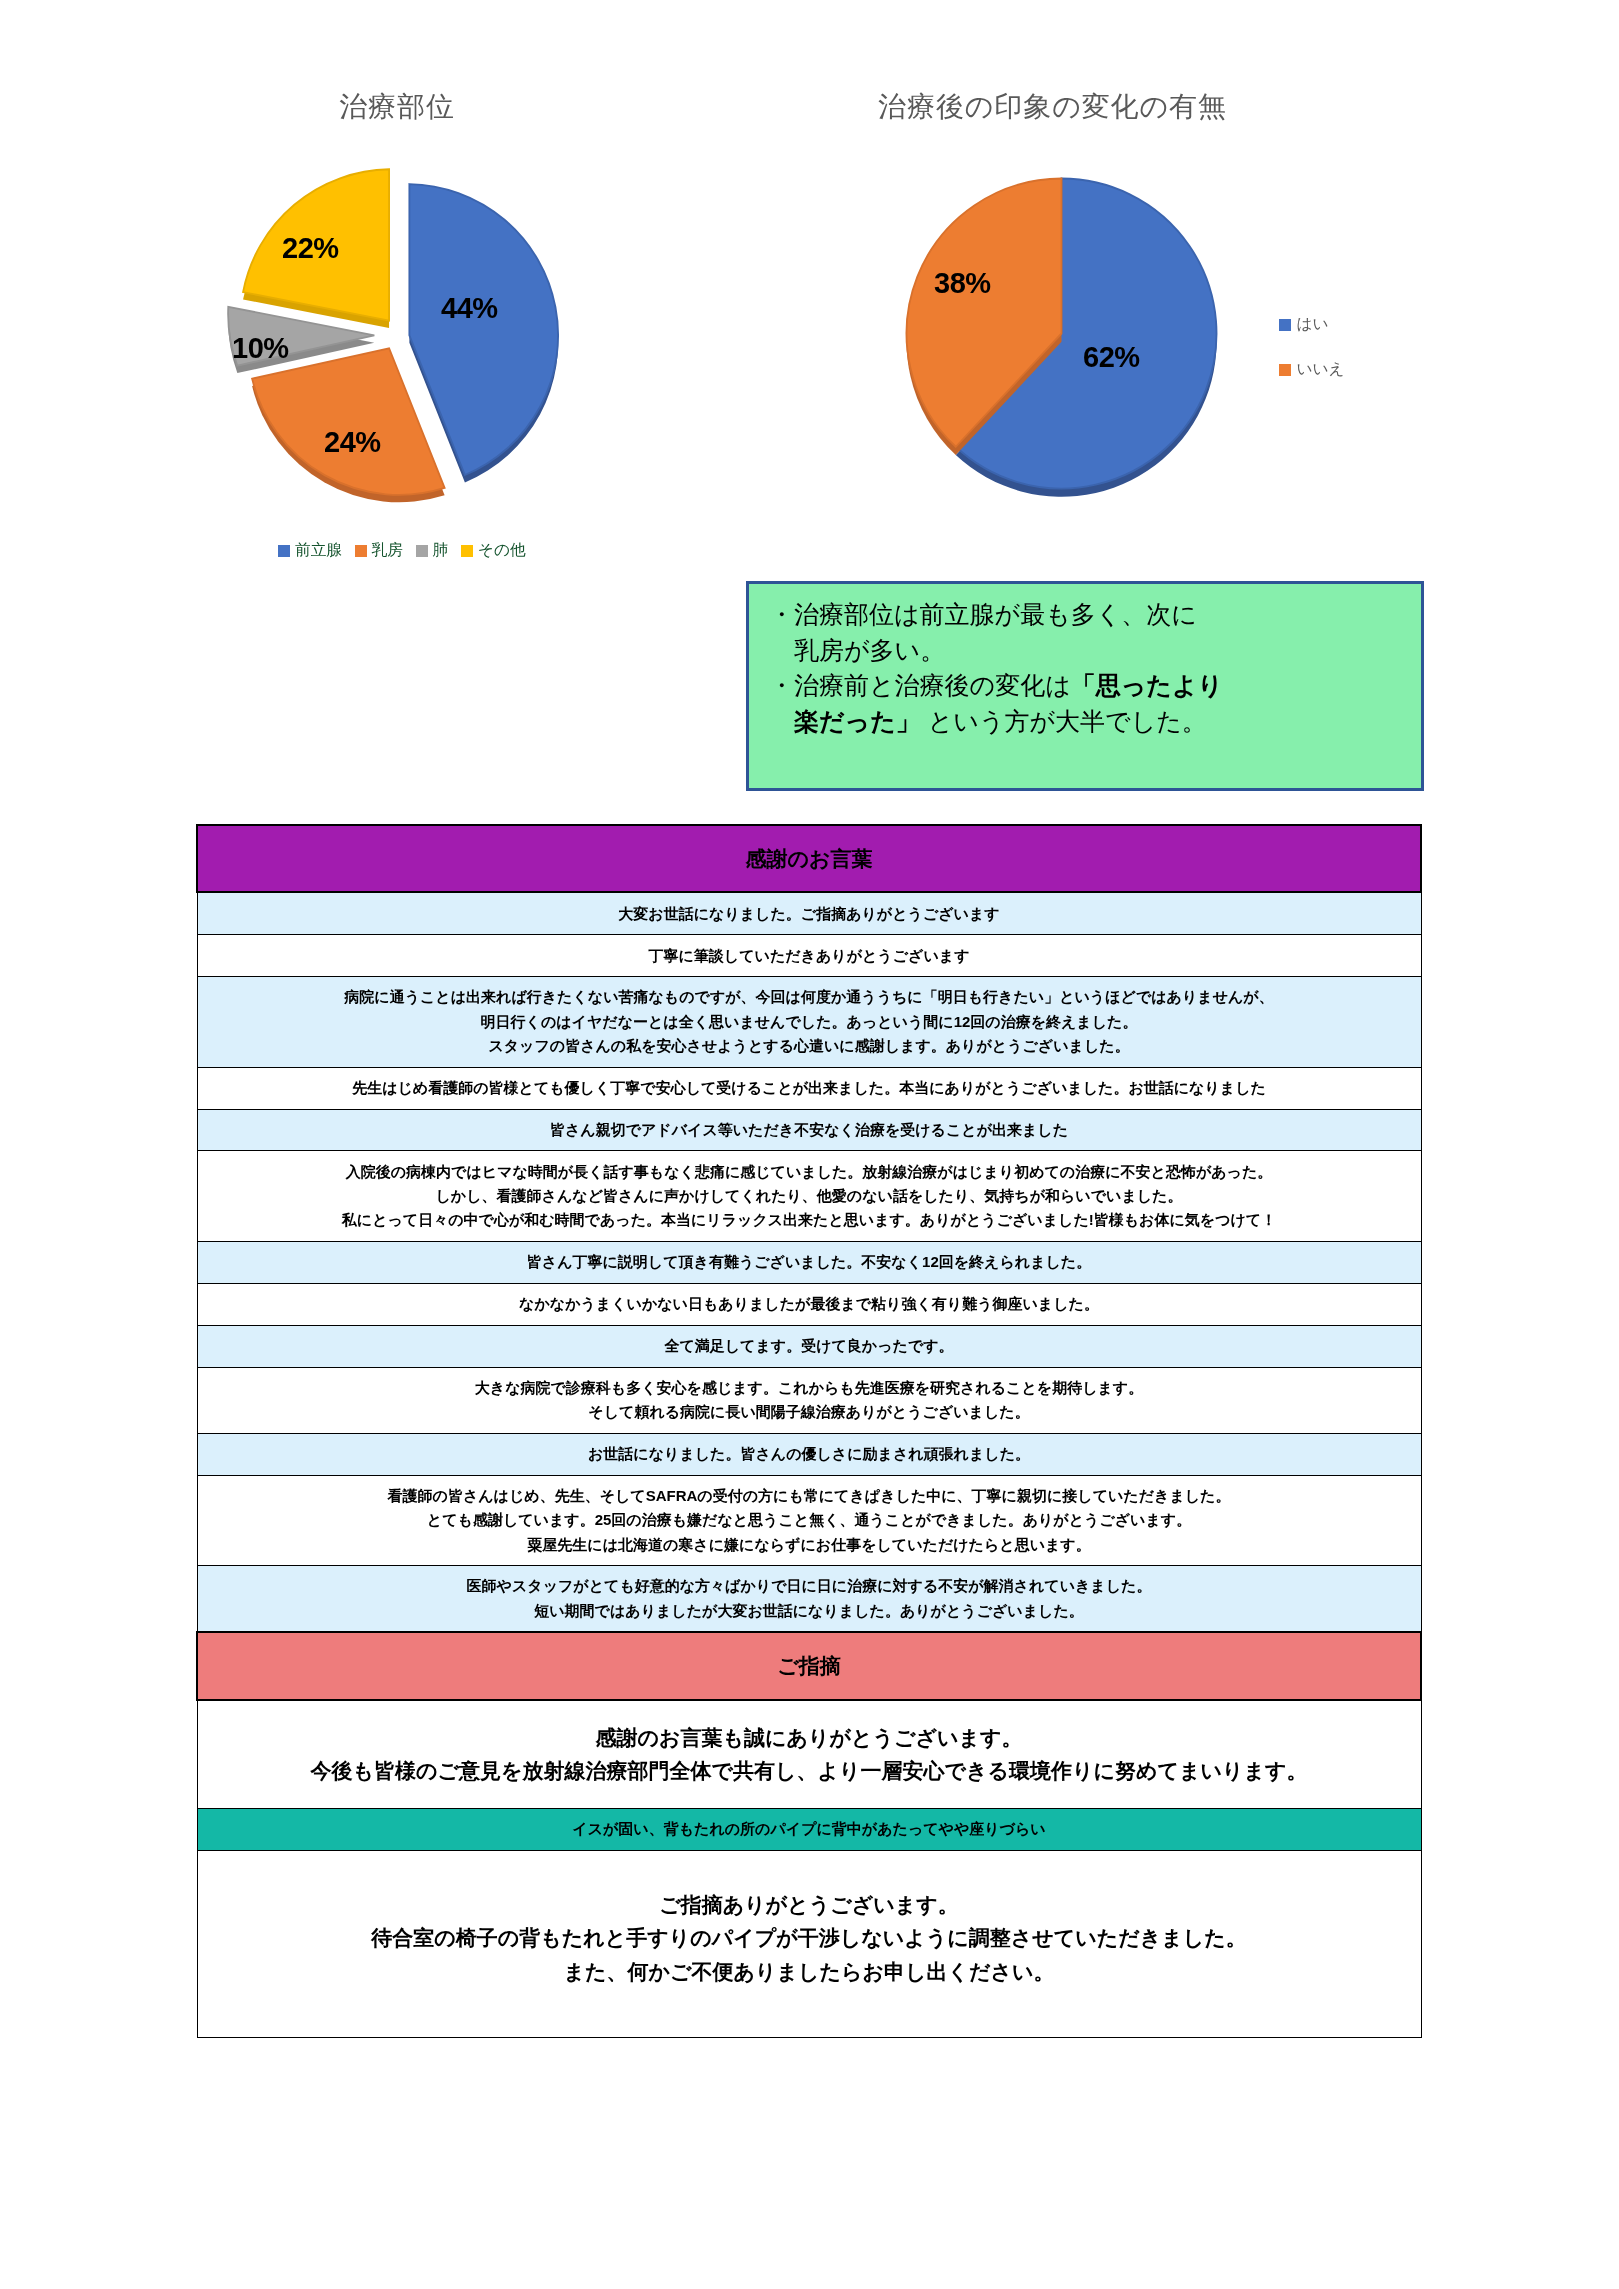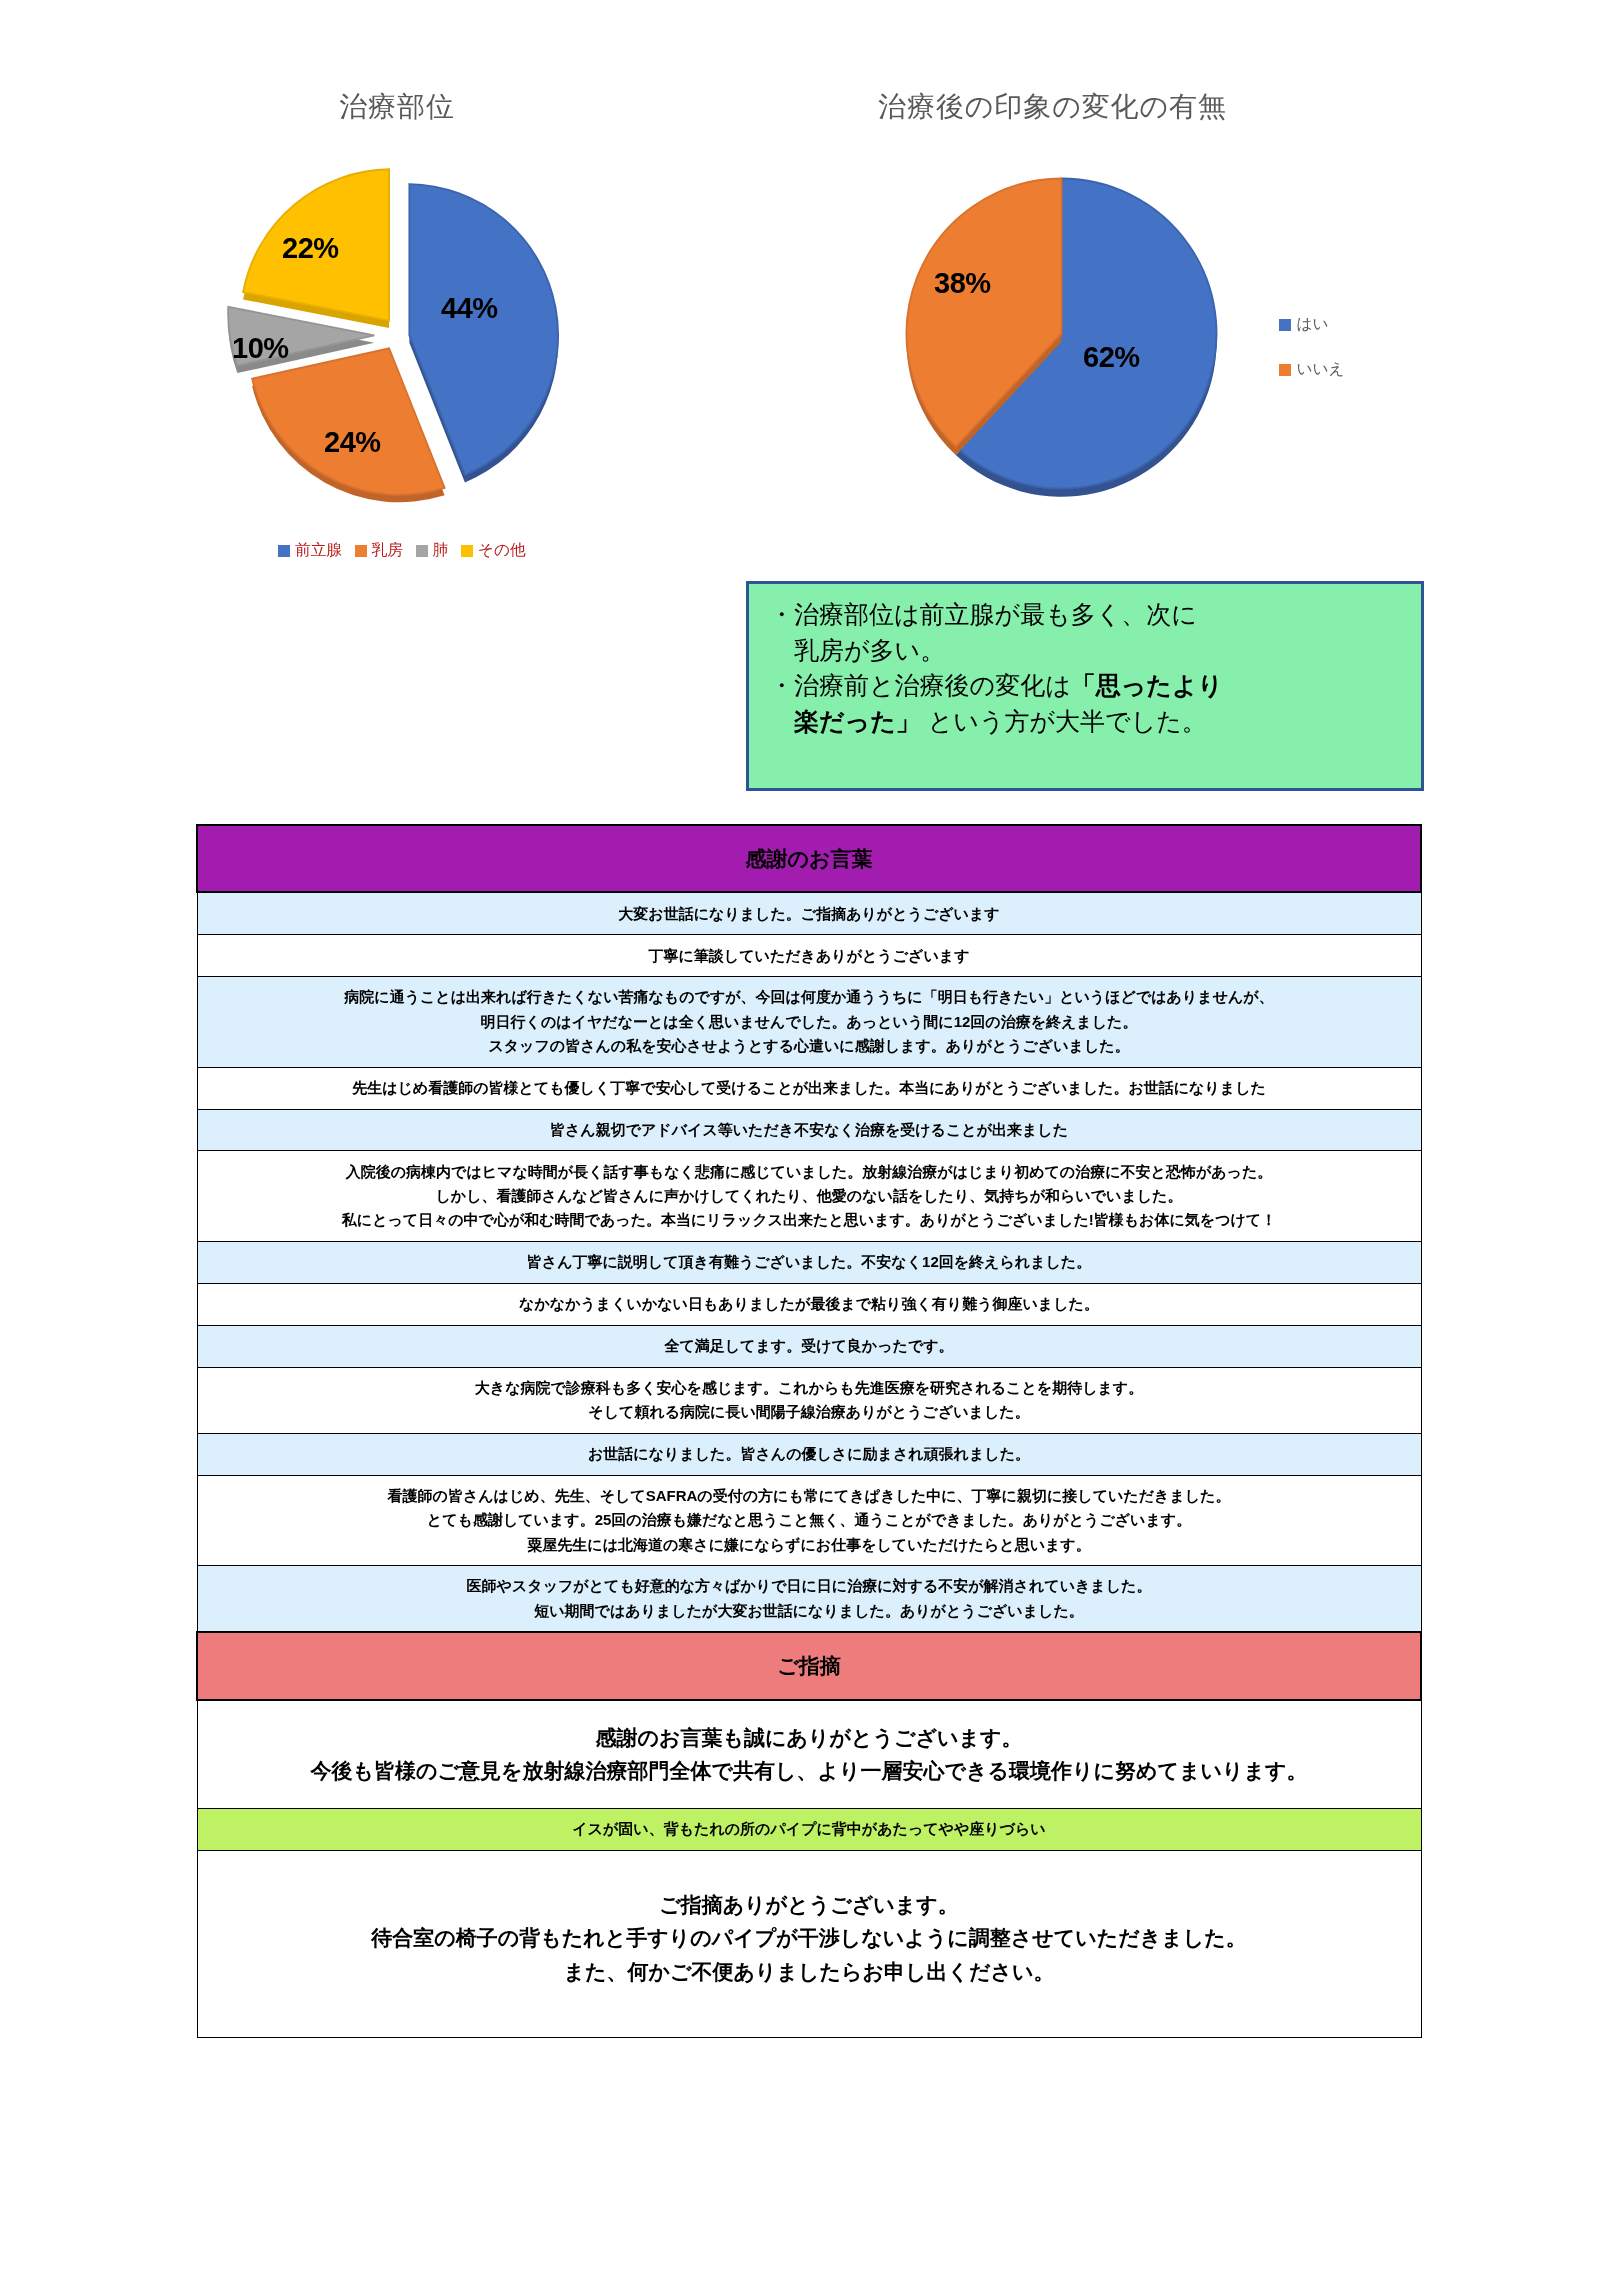--- a/index.html
+++ b/index.html
@@ -48,21 +48,21 @@
   #chart-treatment-site .chart-title { width: 406px; margin-left: 32px; }
   #pie1 { width: 388px; height: 369px; margin: 23px auto 0 auto; }
 
   .legend1 {
     display: flex;
     justify-content: center;
     align-items: center;
     gap: 13px;
     margin-top: 22px;
     font-size: 15.7px;
-    color: #b91c1c;
+    color: #14532d;
   }
   .legend1 .li { display: flex; align-items: center; gap: 4.6px; white-space: nowrap; }
   .legend1 .sw { width: 12px; height: 12px; display: inline-block; }
 
   
   #chart-impression-change { left: 794px; top: 88px; width: 665px; }
   #chart-impression-change .chart-title { width: 480px; margin-left: 18.5px; }
   #pie2 { width: 369px; height: 369px; margin: 23px 0 0 83px; }
 
   .legend2 {
@@ -120,21 +120,21 @@
     border-width: 2.8px;
   }
   td.hdr-issue {
     background: #EE7C7C;
     font-size: 21px;
     padding: 15.7px 9.2px;
     border-width: 2.8px;
   }
   td.row-blue  { background: #DBF0FC; }
   td.row-white { background: #ffffff; }
-  td.row-pink  { background: #bef264; margin-left: 36px; }
+  td.row-pink  { background: #14b8a6; margin-left: 36px; }
   td.closing {
     background: #ffffff;
     font-size: 21px;
     line-height: 1.6;
     padding: 20px 9.2px;
   }
   td.closing-issue {
     background: #ffffff;
     font-size: 21px;
     line-height: 1.6;

